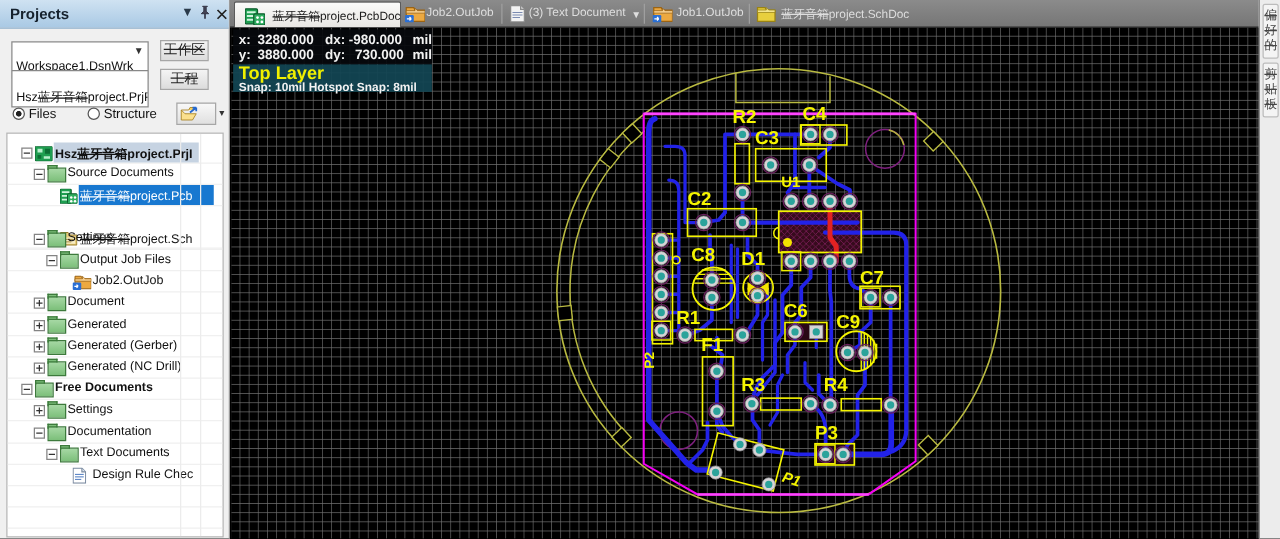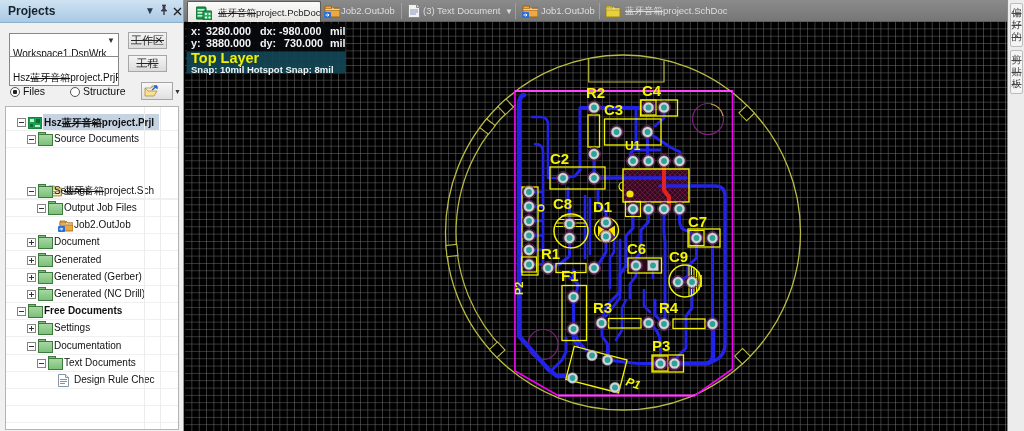--- a/index.html
+++ b/index.html
@@ -75,20 +75,36 @@
           <rect x="7" y="8" width="5" height="2" fill="#b8f0cc"></rect>
         </svg>
         <span style="position:absolute;left:37px;top:0px;width:116px;height:16px;background:#c6d3e2;"></span>
         <span class="lbl" style="left:38px;font-weight:bold;">Hsz<span class="cjk">蓝牙音箱</span>project.PrjI</span>
       </div>
       <div class="trow" style="top:24.2px;">
         <span style="position:absolute;left:0;top:16px;width:172px;height:1px;background:#f0f0f0;"></span>
         <span class="eb" style="left:21px;"></span>
         <span class="fold" style="left:32px;"></span>
         <span class="lbl" style="left:48px;">Source Documents</span>
+      </div>
+      <div class="trow" style="top:41.4px;">
+        <span style="position:absolute;left:0;top:16px;width:172px;height:1px;background:#f0f0f0;"></span>
+        <svg style="position:absolute;left:42px;top:3px;" width="14" height="12" viewBox="0 0 14 12">
+          <rect x="0" y="0" width="9" height="12" rx="1" fill="#1e9e50" stroke="#0c5c2c" stroke-width="0.8"></rect>
+          <rect x="1.5" y="2" width="6" height="1.4" fill="#cff3dd"></rect>
+          <rect x="1.5" y="5" width="6" height="1.4" fill="#cff3dd"></rect>
+          <rect x="1.5" y="8" width="6" height="1.4" fill="#cff3dd"></rect>
+          <rect x="6" y="4" width="8" height="8" rx="1" fill="#2fae60" stroke="#0c5c2c" stroke-width="0.8"></rect>
+          <circle cx="9" cy="7" r="1" fill="#fff"></circle>
+          <circle cx="12" cy="7" r="1" fill="#fff"></circle>
+          <circle cx="9" cy="10" r="1" fill="#fff"></circle>
+          <circle cx="12" cy="10" r="1" fill="#fff"></circle>
+        </svg>
+        <span style="position:absolute;left:57px;top:0px;width:108px;height:16px;background:#1878d0;"></span>
+        <span class="lbl" style="left:58px;color:#fff;"><span class="cjk">蓝牙音箱</span>project.Pcb</span>
       </div>
       <div class="trow" style="top:58.6px;margin-top:16px;">
         <span style="position:absolute;left:0;top:16px;width:172px;height:1px;background:#f0f0f0;"></span>
         <svg style="position:absolute;left:42px;top:3px;" width="14" height="12" viewBox="0 0 14 12">
           <path d="M0.5 1h6l1.5 2h5.5v8h-13z" fill="#e8cf7e" stroke="#9a7d2c" stroke-width="0.8"></path>
           <rect x="2" y="5" width="10" height="5" fill="#f7ecc4"></rect>
           <path d="M3 6.5h8M3 8.5h6" stroke="#9a7d2c" stroke-width="0.7"></path>
         </svg>
         <span class="lbl" style="left:58px;"><span class="cjk">蓝牙音箱</span>project.Sch</span>
       </div>

